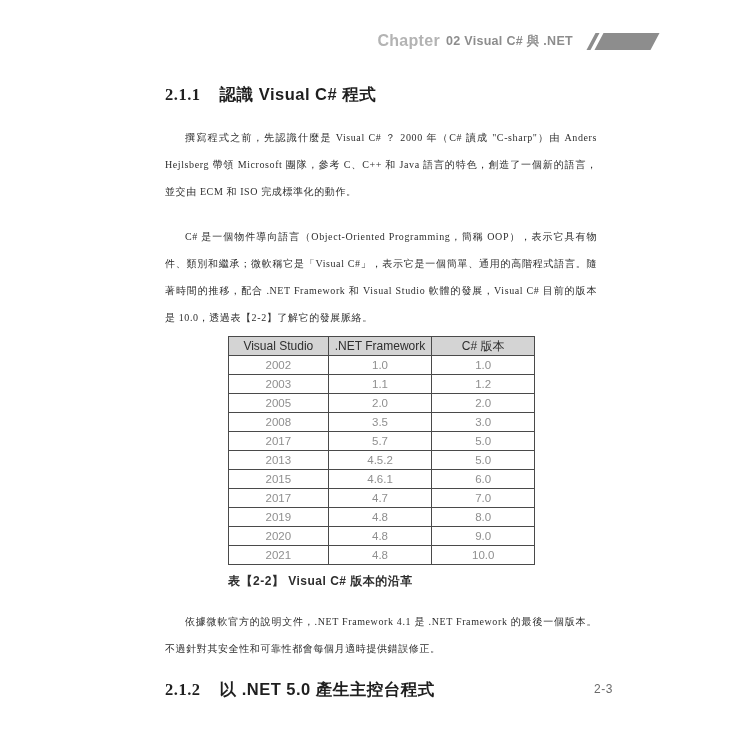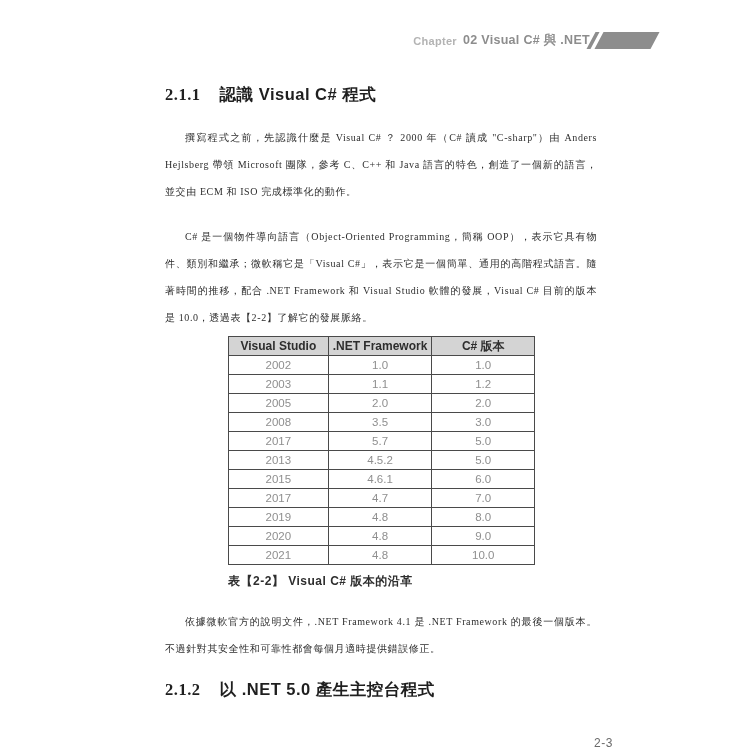--- a/index.html
+++ b/index.html
@@ -14,26 +14,26 @@
   .page{position:absolute;inset:0;}
 
   
   .running-header{
     position:absolute;top:32px;right:95px;
     display:flex;align-items:center;
     font-family:"Liberation Sans","DejaVu Sans",sans-serif;
     white-space:nowrap;
   }
   .chapter-label{
-    color:#b3b3b3;font-size:11px;font-weight:bold;letter-spacing:.3px;
+    color:#b3b3b3;font-size:16px;font-weight:bold;letter-spacing:.3px;
     margin-right:6px;
   }
   .chapter-title{
     color:#8d8d8d;font-size:12.5px;font-weight:bold;letter-spacing:.3px;
-    margin-right:1px;
+    margin-right:18px;
   }
   .header-slash{
     width:4px;height:17px;background:#8d8d8d;
     transform:skewX(-28deg);margin-right:4px;
   }
   .header-bar{
     width:56px;height:17px;background:#8d8d8d;
     transform:skewX(-28deg);
   }
 
@@ -59,35 +59,35 @@
   table.vtable{
     border-collapse:collapse;width:307px;
     font-family:"Liberation Sans","DejaVu Sans",sans-serif;
     font-size:11.5px;
   }
   table.vtable th,table.vtable td{
     border:1px solid #4a4a4a;
     text-align:center;padding:0;height:18px;line-height:18px;
   }
   table.vtable th{
-    background:#d4d4d4;color:#2e2e2e;font-weight:bold;font-size:12px;
+    background:#d4d4d4;color:#2e2e2e;font-weight:normal;font-size:12px;
   }
   table.vtable td{color:#8f8f8f;}
   table.vtable col.c1{width:100px;}
   table.vtable col.c2{width:104px;}
   table.vtable col.c3{width:103px;}
   .table-caption{
     width:307px;margin:8px 0 10px 63px;
     font-family:"Liberation Sans","DejaVu Sans",sans-serif;
     font-size:12px;font-weight:bold;color:#2e2e2e;letter-spacing:.5px;
   }
 
   
   .page-number{
-    position:absolute;left:594px;top:736px;
+    position:absolute;left:594px;top:682px;
     font-family:"Liberation Sans","DejaVu Sans",sans-serif;
     font-size:12px;color:#6a6a6a;letter-spacing:.5px;
   }
 </style>
 </head>
 <body>
 
 <div class="page">
 
   <div class="running-header">

